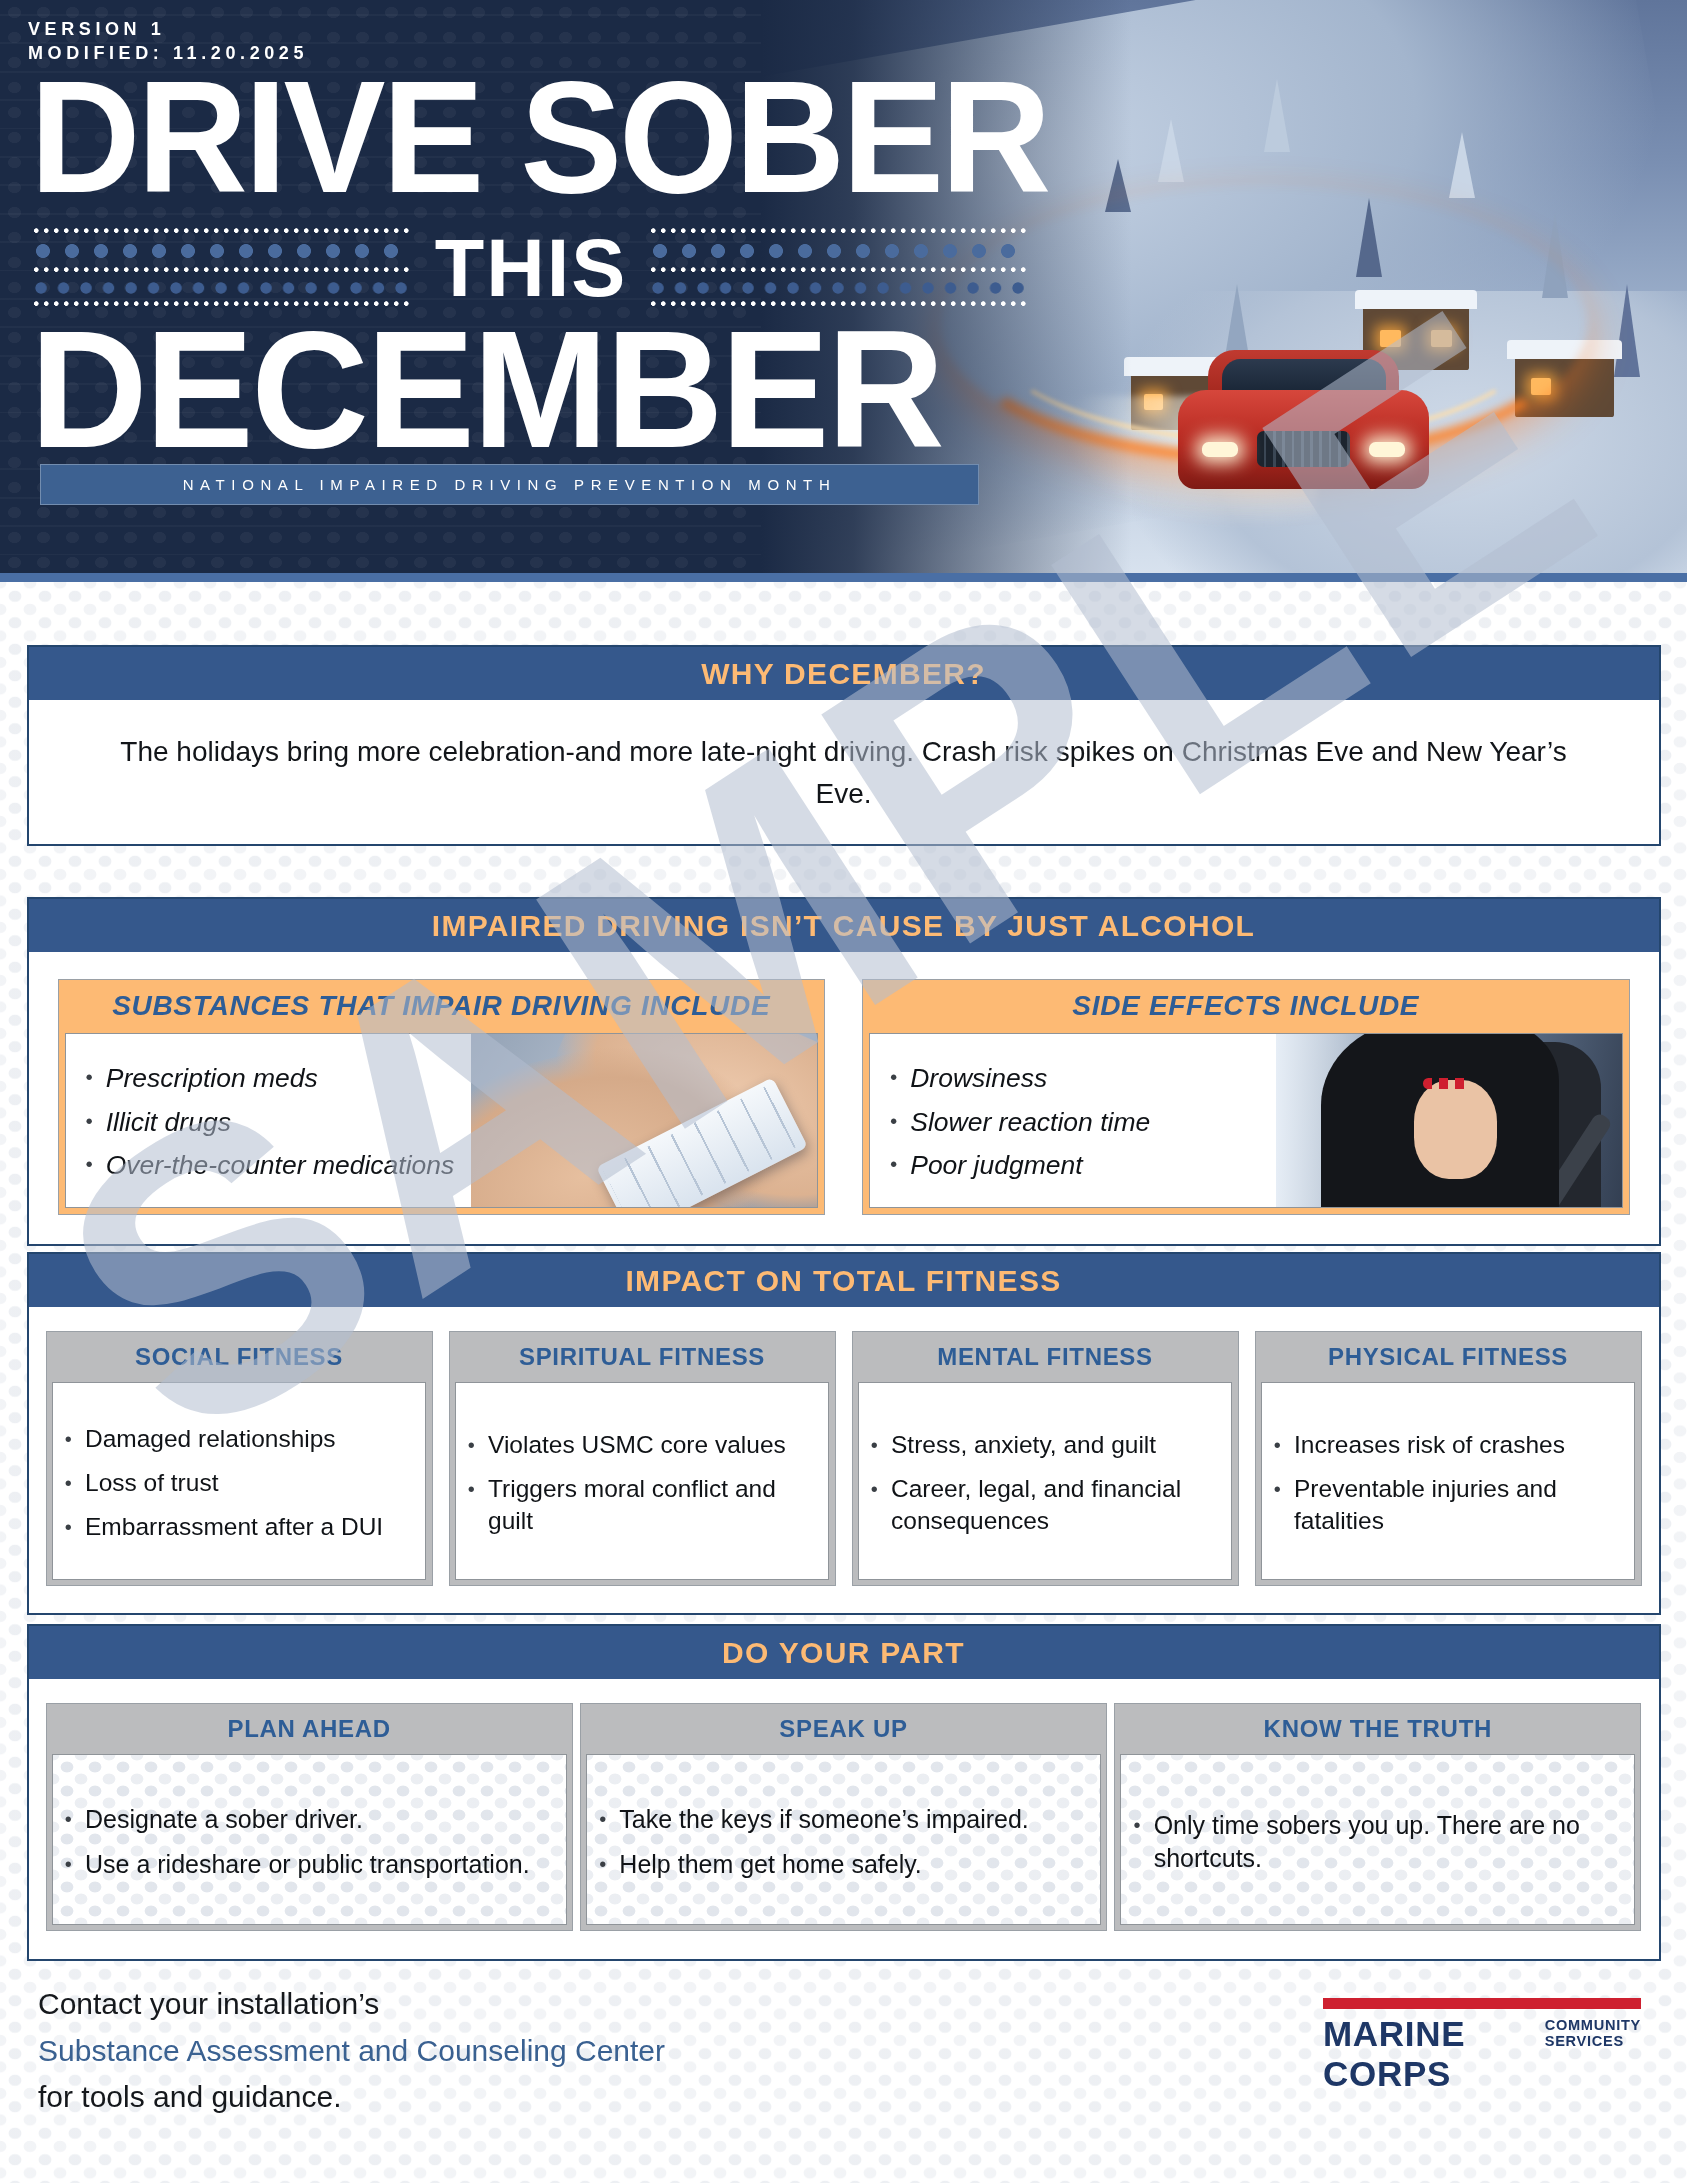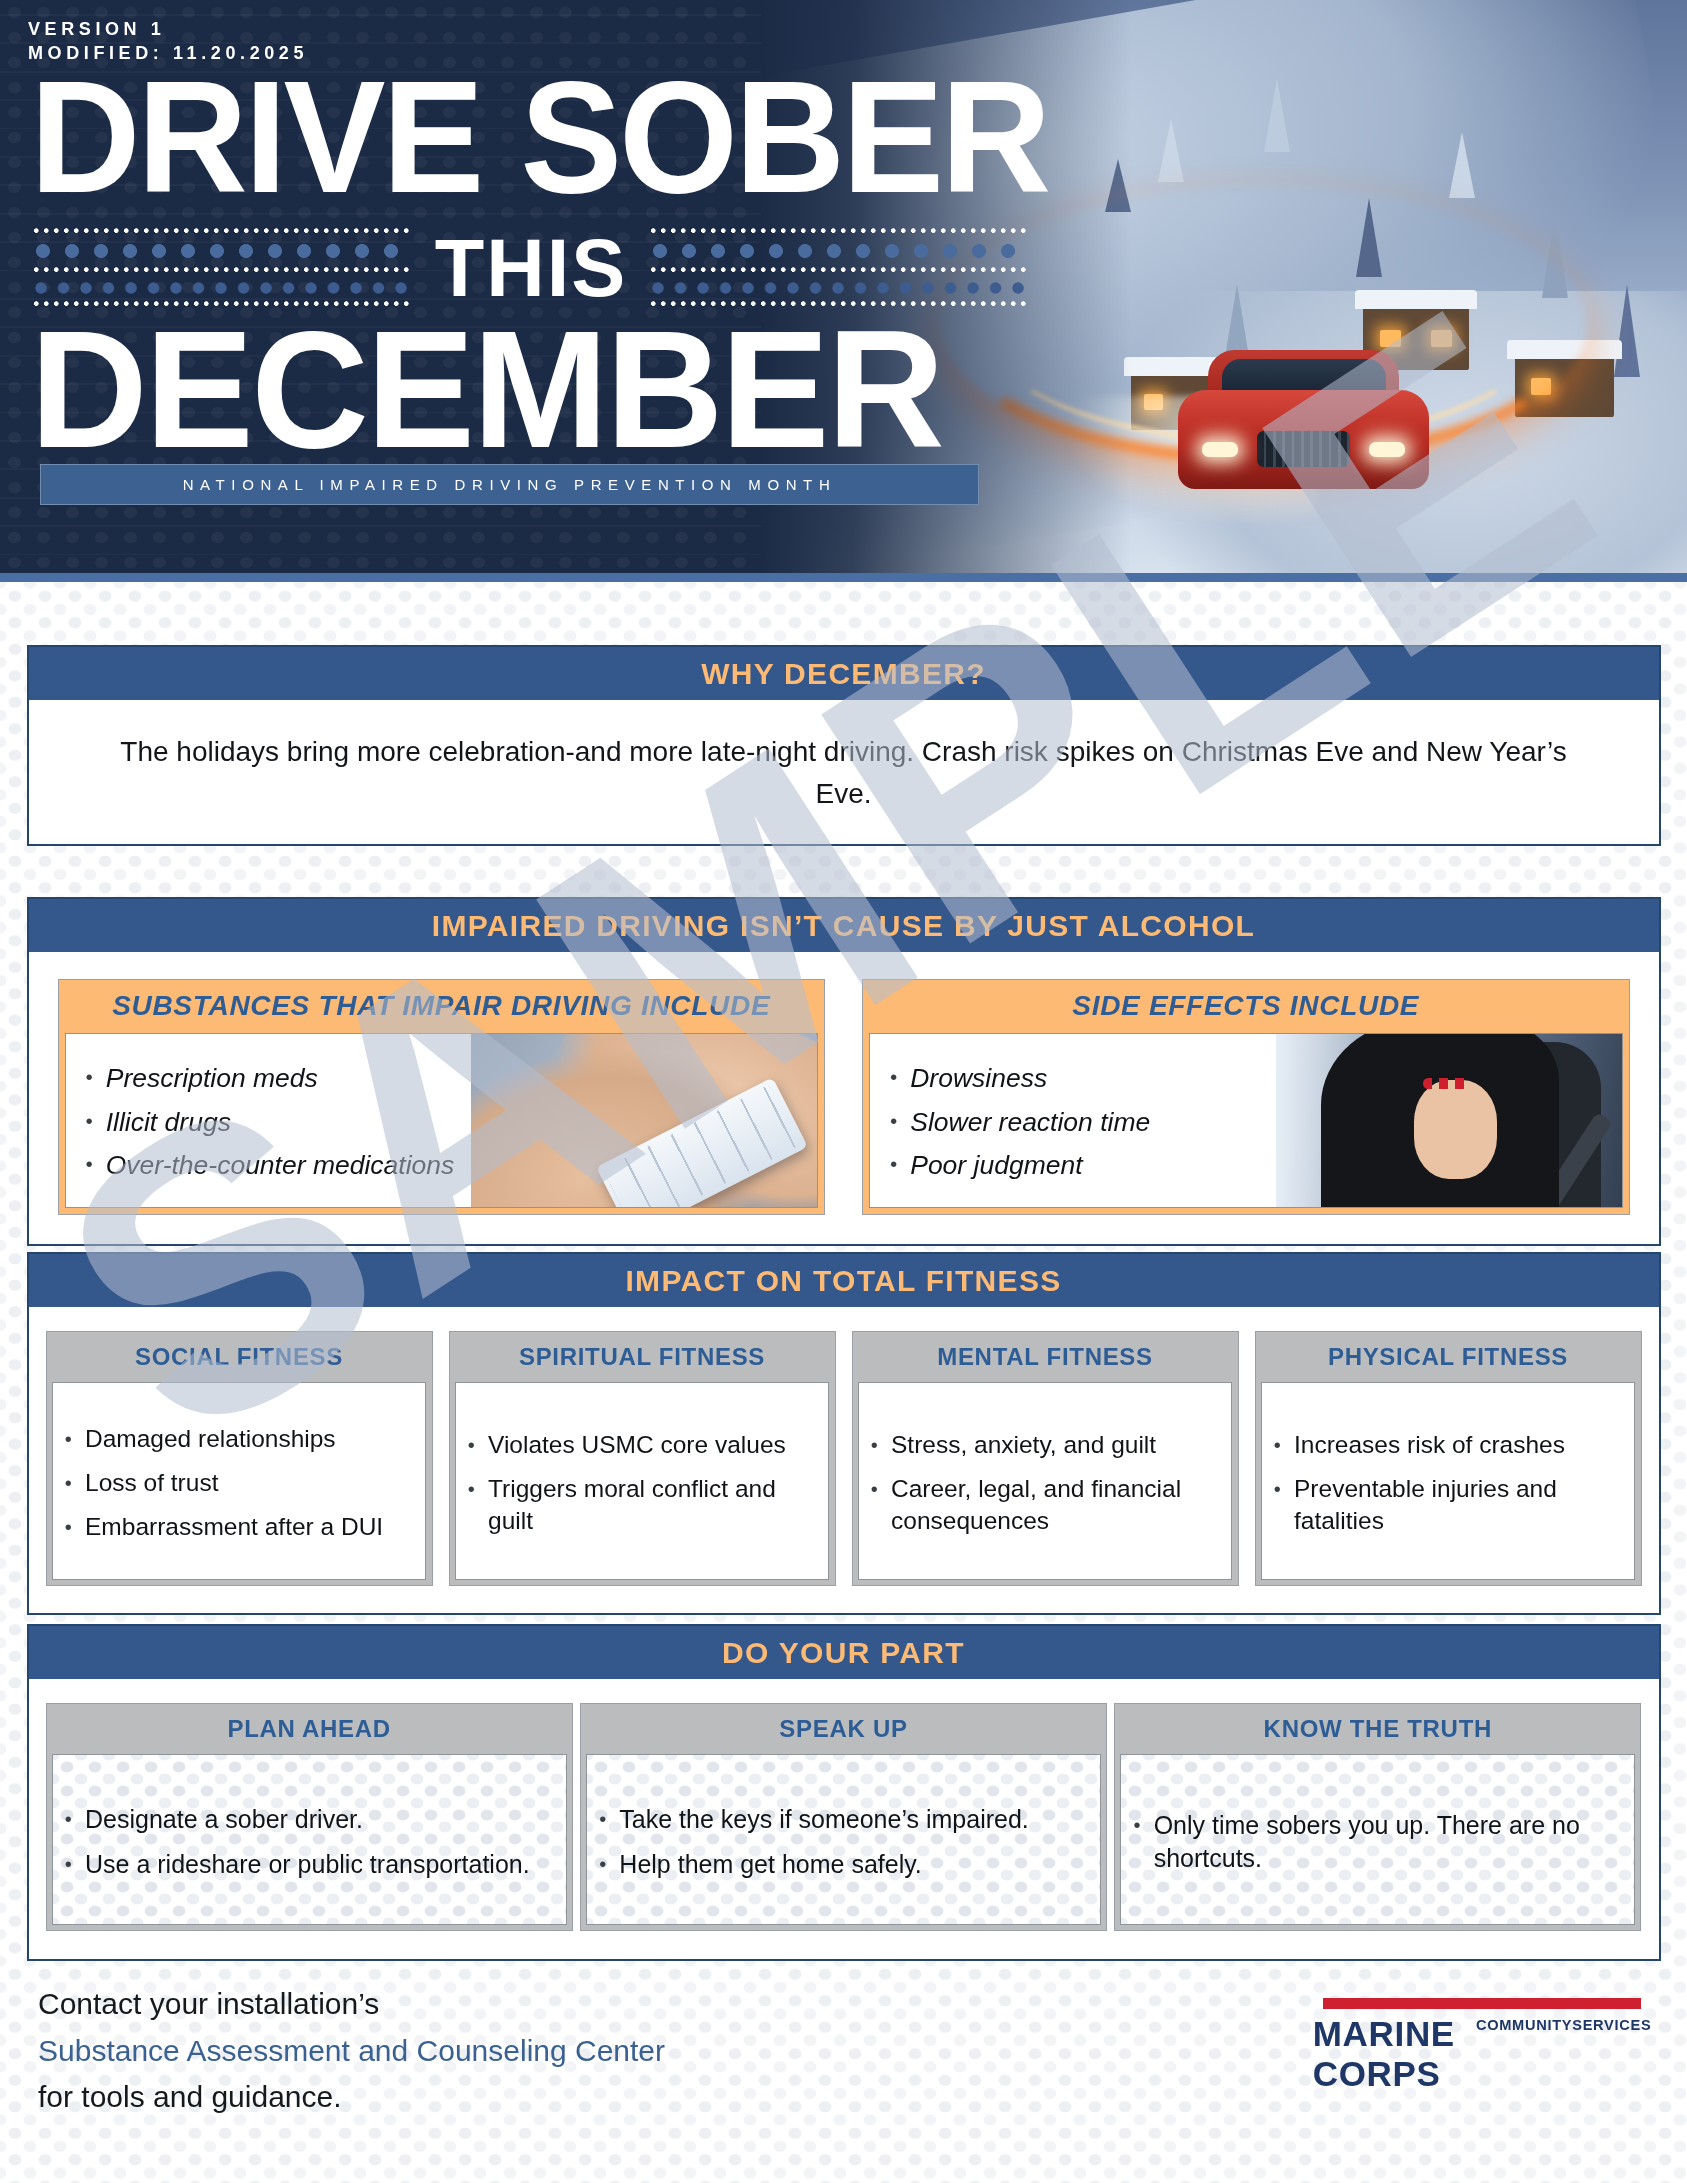--- a/index.html
+++ b/index.html
@@ -125,21 +125,21 @@
   .mccs-row1 { display:flex; align-items:center; justify-content:center; position:relative; }
   .mccs-mc, .mccs-cs { font-weight:900; font-size:69px; color:#1e3766; letter-spacing:-2.6px; }
   .emblem { width:78px; height:78px; margin:0 -4px; border-radius:50%; position:relative; z-index:2; top:6.6px;
     background:radial-gradient(circle at 35% 30%, #c7a453, #8a6d28 75%);
     display:flex; align-items:center; justify-content:center;
     box-shadow:0 0 0 2.6px rgba(255,255,255,0.9); }
   .emblem-glyph { font-size:42px; color:#5f4b15; }
   .mccs-bar { height:11.2px; background:#ce2030; margin-top:-17px; position:relative; z-index:1; }
   .mccs-row2 { display:flex; align-items:flex-start; justify-content:center; gap:21px; margin-top:5.3px; }
   .mccs-marine { font-weight:900; font-size:35px; color:#1e3766; letter-spacing:0.7px; }
-  .mccs-cs-block { display:flex; flex-direction:row; line-height:1.05; padding-top:4px; }
+  .mccs-cs-block { display:flex; flex-direction:column; line-height:1.05; padding-top:4px; }
   .mccs-community, .mccs-services { font-weight:900; font-size:14.6px; color:#1e3766; letter-spacing:0.7px; }
 
   
   .watermark { position:absolute; left:-86px; top:645px; width:1826px; text-align:center; z-index:6;
     font-weight:900; font-size:397px; letter-spacing:9.3px; color:rgba(178,190,208,0.55);
     transform:rotate(-33deg); pointer-events:none; user-select:none; }
 </style>
 </head>
 <body>
 

